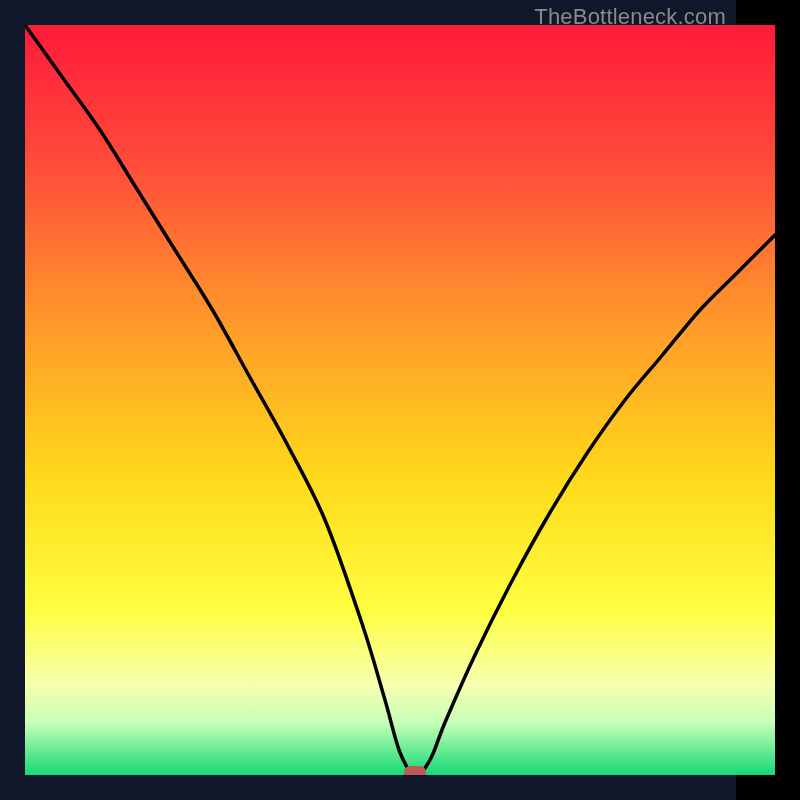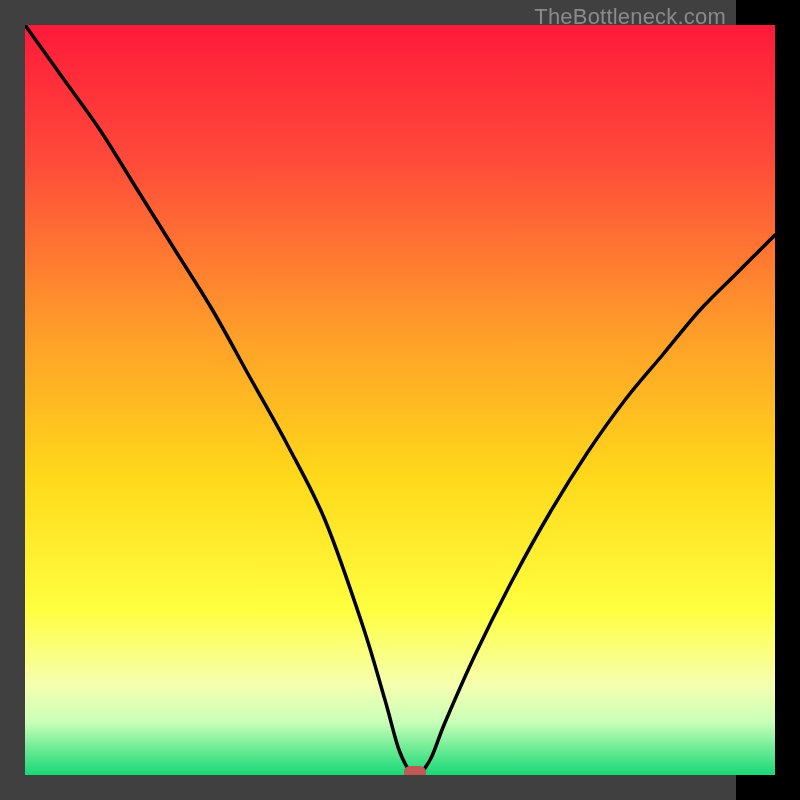--- a/index.html
+++ b/index.html
@@ -8,21 +8,21 @@
     width: 800px;
     height: 800px;
     background: #000;
     font-family: Arial, Helvetica, sans-serif;
     overflow: hidden;
   }
   .container {
     position: relative;
     width: 736px;
     height: 800px;
-    background: #404040;
+    background: #0f172a;
   }
   .watermark {
     position: absolute;
     top: 4px;
     right: 10px;
     color: #8a8a8a;
     font-size: 22px;
     font-weight: 500;
     letter-spacing: 0.2px;
     z-index: 10;

